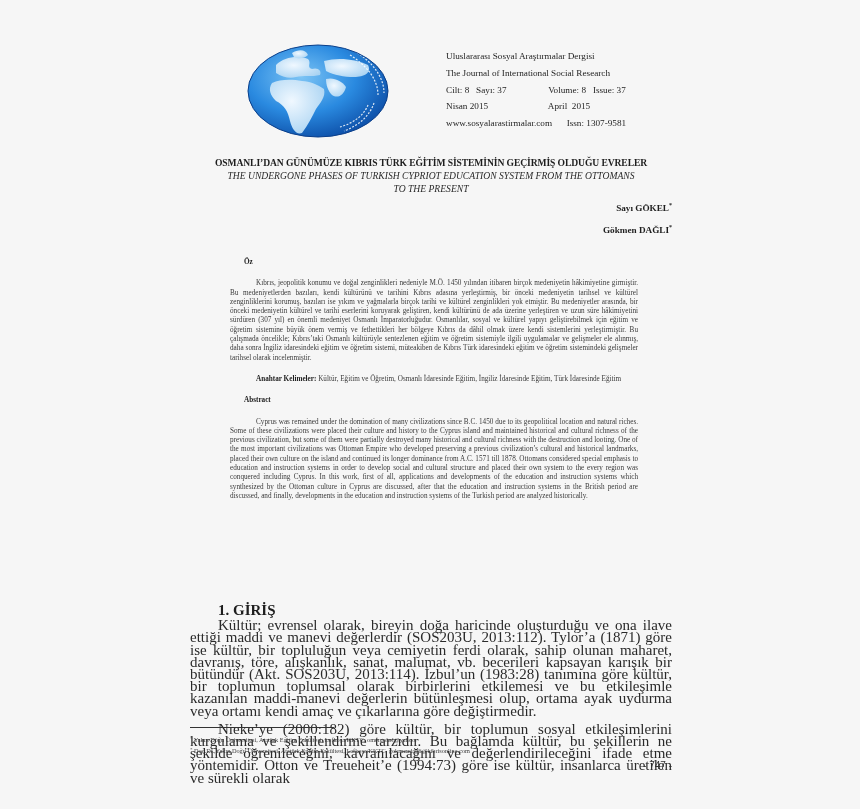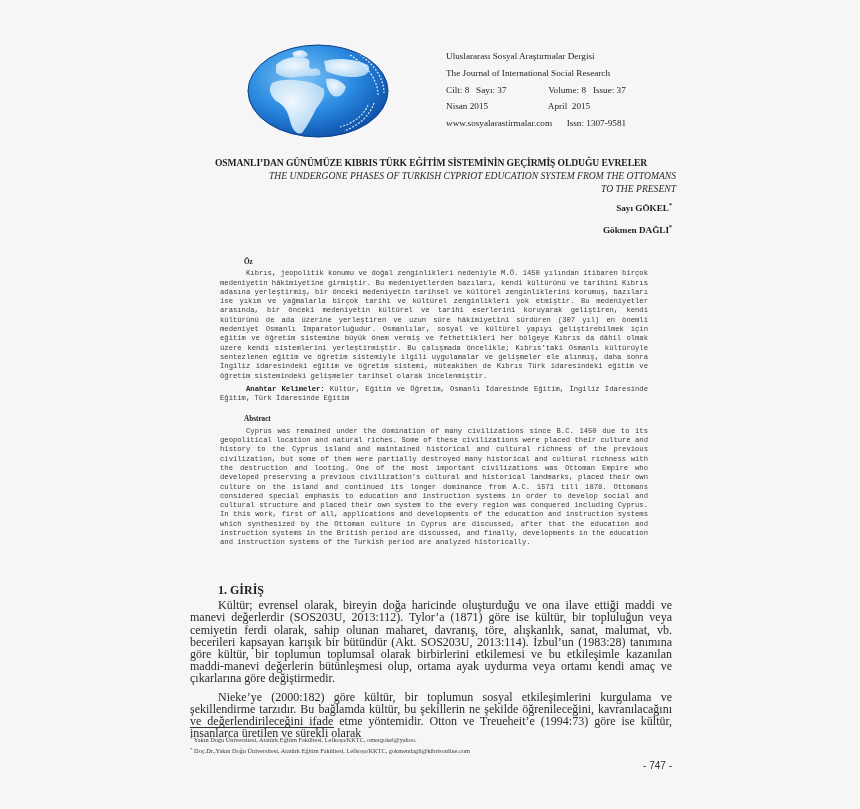--- a/index.html
+++ b/index.html
@@ -57,21 +57,20 @@
       line-height: 13px;
       letter-spacing: -0.1px;
       white-space: nowrap;
       text-align: center;
     }
     .title-en {
       font-size: 9.6px;
       font-style: italic;
       color: #2a2a2a;
       line-height: 13px;
-      text-align: right;
     }
     .authors {
       position: absolute;
       right: 188px; top: 196px;
       text-align: right;
       font-size: 9.2px;
       font-weight: bold;
       color: #1e1e1e;
       line-height: 19px;
     }
@@ -87,37 +86,36 @@
       color: #3a3a3a;
       text-align: justify;
     }
     .abstract-block .head {
       font-weight: bold;
       color: #222;
       padding-left: 26px;
       margin-bottom: 2px;
     }
     .abstract-block p {
-      margin: 2px;
+      margin: 12px;
       text-indent: 26px;
-      font-family: Liberation Mono, monospace;
     }
     .abstract-block .kw {
       margin-top: 4px;
       margin-bottom: 4px;
     }
     .abstract-block .kw b { color: #222; }
     .abstract-block .head.en { margin-top: 12px; }
 
     
     .body-block {
       position: absolute;
-      left: 190px; top: 584px;
+      left: 190px; top: 604px;
       width: 482px;
-      font-size: 12px;
+      font-size: 15px;
       line-height: 12.2px;
       color: #2a2a2a;
       text-align: justify;
     }
     .section-title {
       font-weight: bold;
       padding-left: 28px;
       margin-bottom: 3px;
       color: #1e1e1e;
     }

